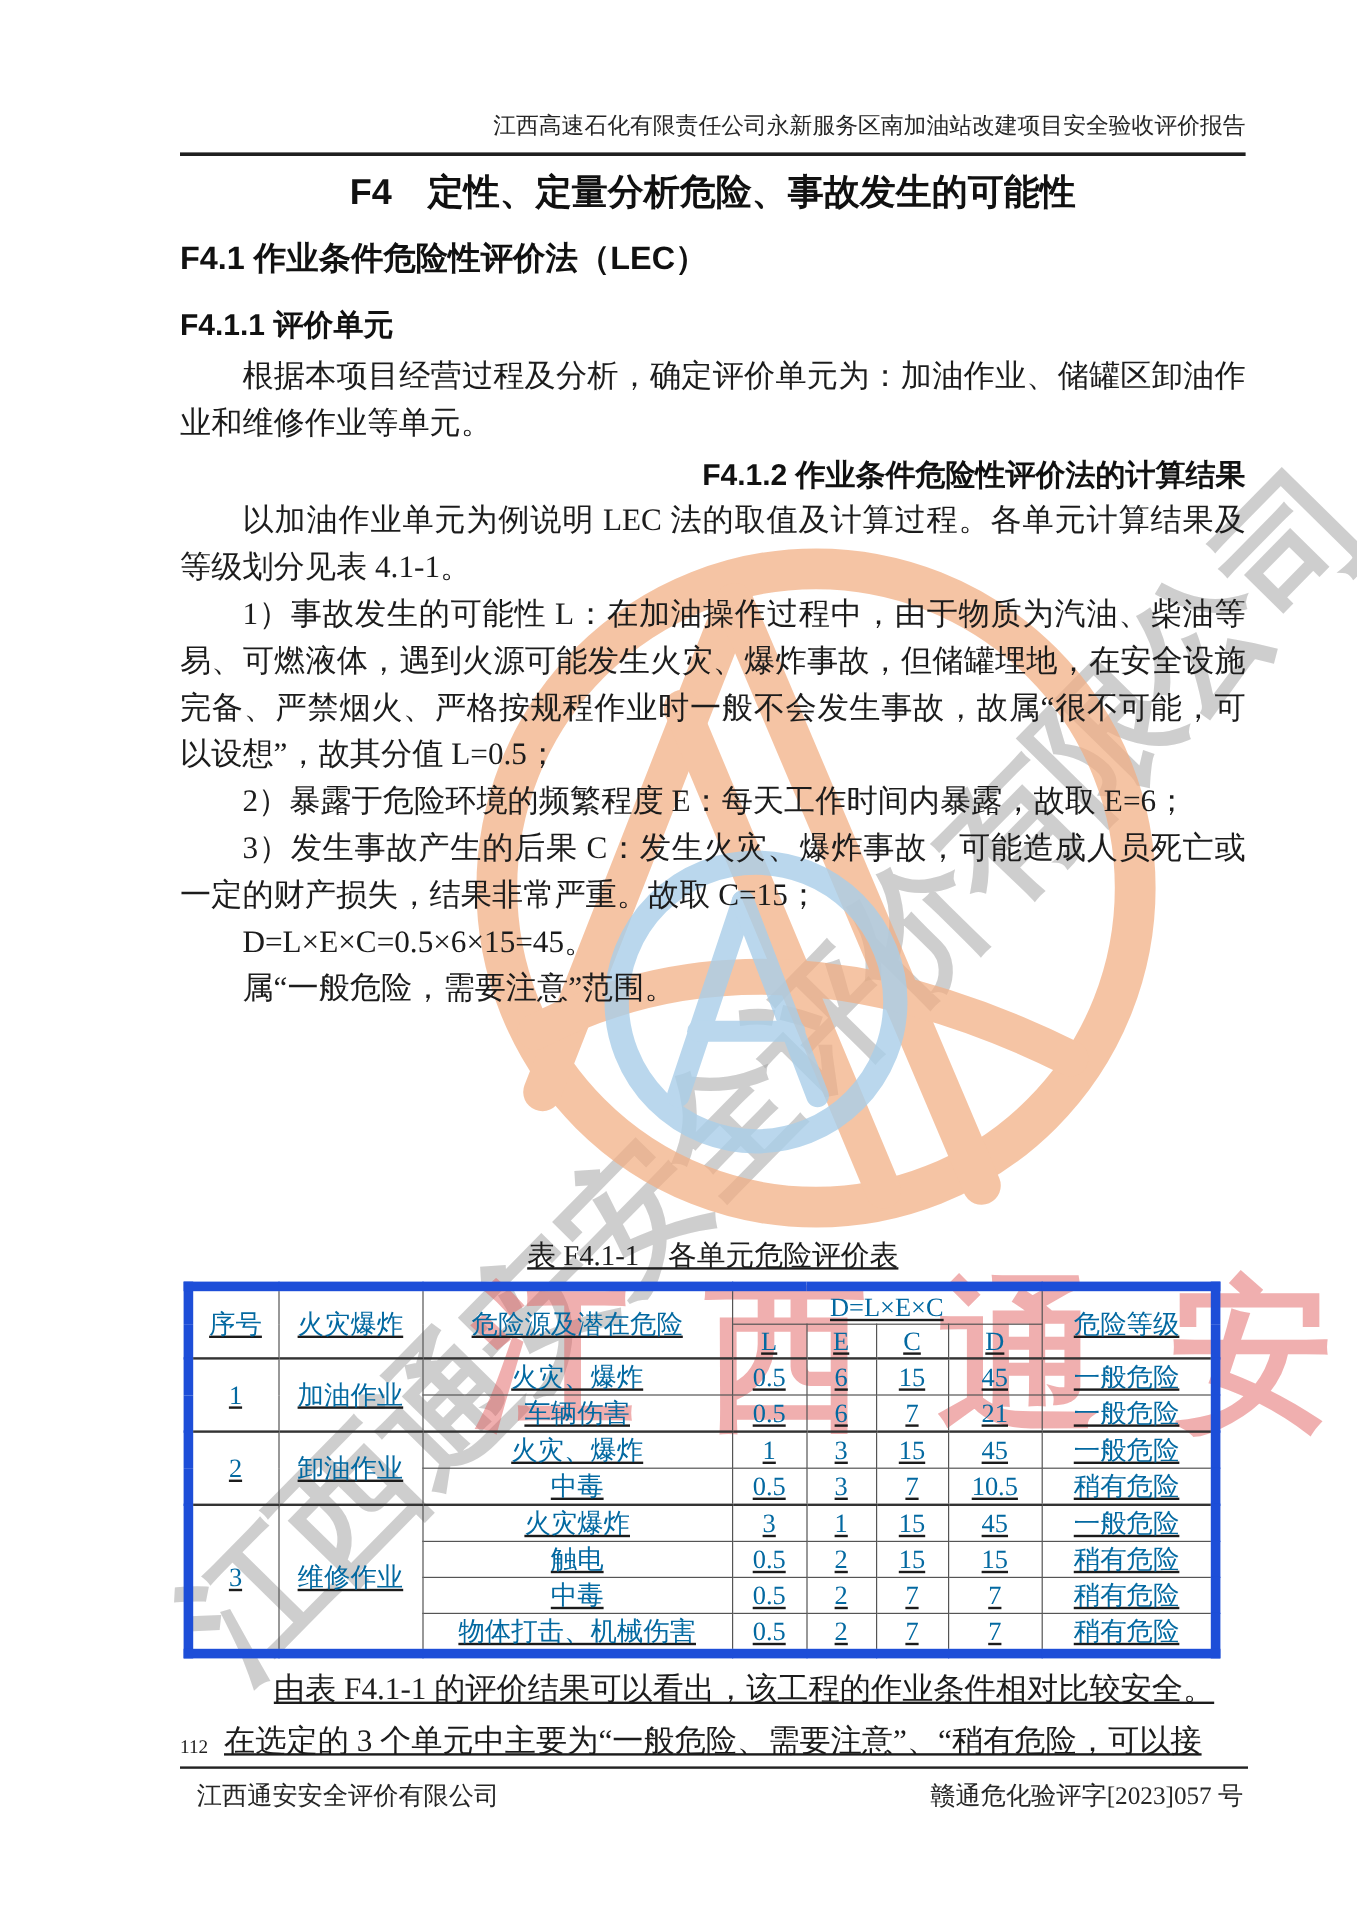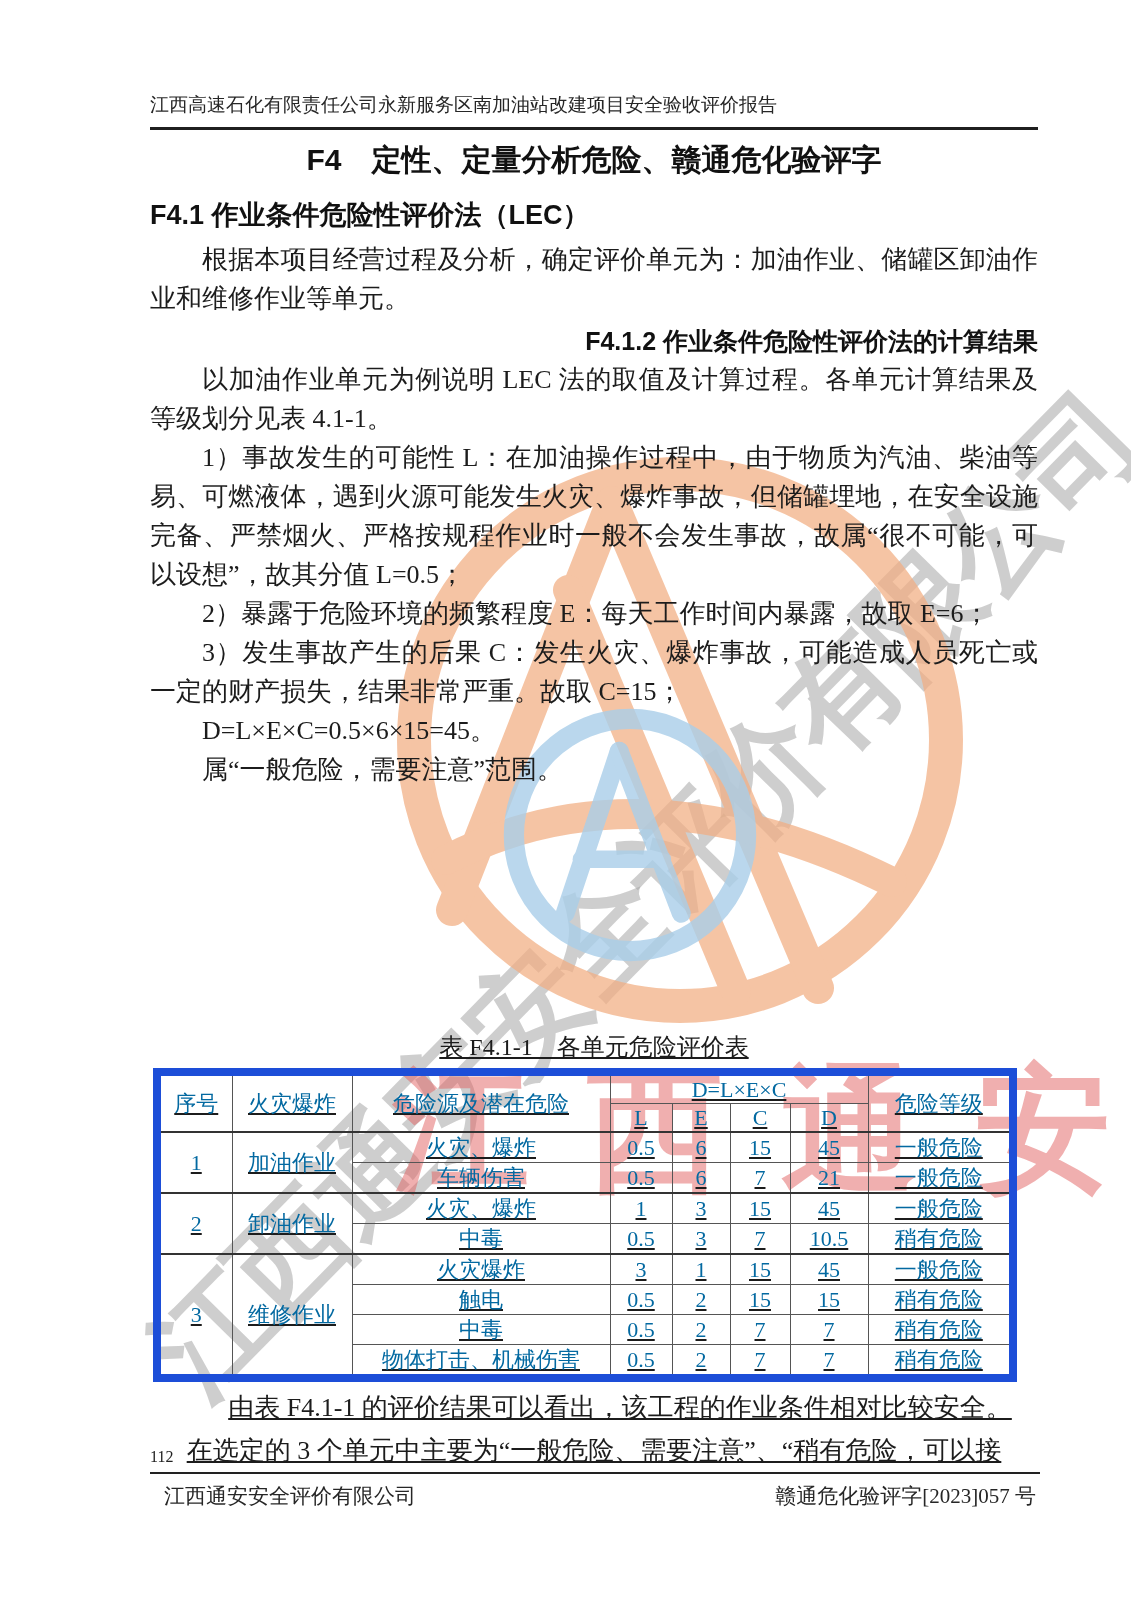--- a/index.html
+++ b/index.html
@@ -36,21 +36,21 @@
     z-index:1;
   }
   .wm-logo-orange{left:380px;top:440px;z-index:1;opacity:0.72;}
   .wm-logo-blue{left:495px;top:700px;z-index:1;opacity:0.80;}
   
   .content{
     position:absolute;left:150px;top:0;width:888px;z-index:2;
   }
   .doc-header{
     margin-top:92px;
-    text-align:left;
+    text-align:right;
     font-size:19px;
     color:#262626;
   }
   .header-rule{border:0;border-top:3px solid #1f1f1f;margin:9px 0 0;}
   .h1{
     margin:10px 0 0;text-align:center;
     font-family:"Liberation Sans","DejaVu Sans",sans-serif;
     font-weight:bold;font-size:30px;color:#111;
   }
   .h2{
@@ -146,24 +146,25 @@
     <path d="M64,118 L124,118" fill="none" stroke="#A9CEE9" stroke-width="13" stroke-linecap="round"></path>
   </svg>
 
   <div class="wm wm-red">江西通安</div>
 
   <div class="content">
 
     <div class="doc-header">江西高速石化有限责任公司永新服务区南加油站改建项目安全验收评价报告</div>
     <hr class="header-rule">
 
-    <h1 class="h1">F4　定性、定量分析危险、赣通危化验评字</h1>
+    <h1 class="h1">F4　定性、定量分析危险、事故发生的可能性</h1>
 
     <h2 class="h2">F4.1 作业条件危险性评价法（LEC）</h2>
 
+    <h3 class="h3">F4.1.1 评价单元</h3>
 
     <p class="para first">根据本项目经营过程及分析，确定评价单元为：加油作业、储罐区卸油作业和维修作业等单元。</p>
 
     <h3 class="h3 h3b">F4.1.2 作业条件危险性评价法的计算结果</h3>
 
     <p class="para tight">以加油作业单元为例说明 LEC 法的取值及计算过程。各单元计算结果及等级划分见表 4.1-1。</p>
 
     <p class="para">1）事故发生的可能性 L：在加油操作过程中，由于物质为汽油、柴油等易、可燃液体，遇到火源可能发生火灾、爆炸事故，但储罐埋地，在安全设施完备、严禁烟火、严格按规程作业时一般不会发生事故，故属“很不可能，可以设想”，故其分值 L=0.5；</p>
 
     <p class="para">2）暴露于危险环境的频繁程度 E：每天工作时间内暴露，故取 E=6；</p>

